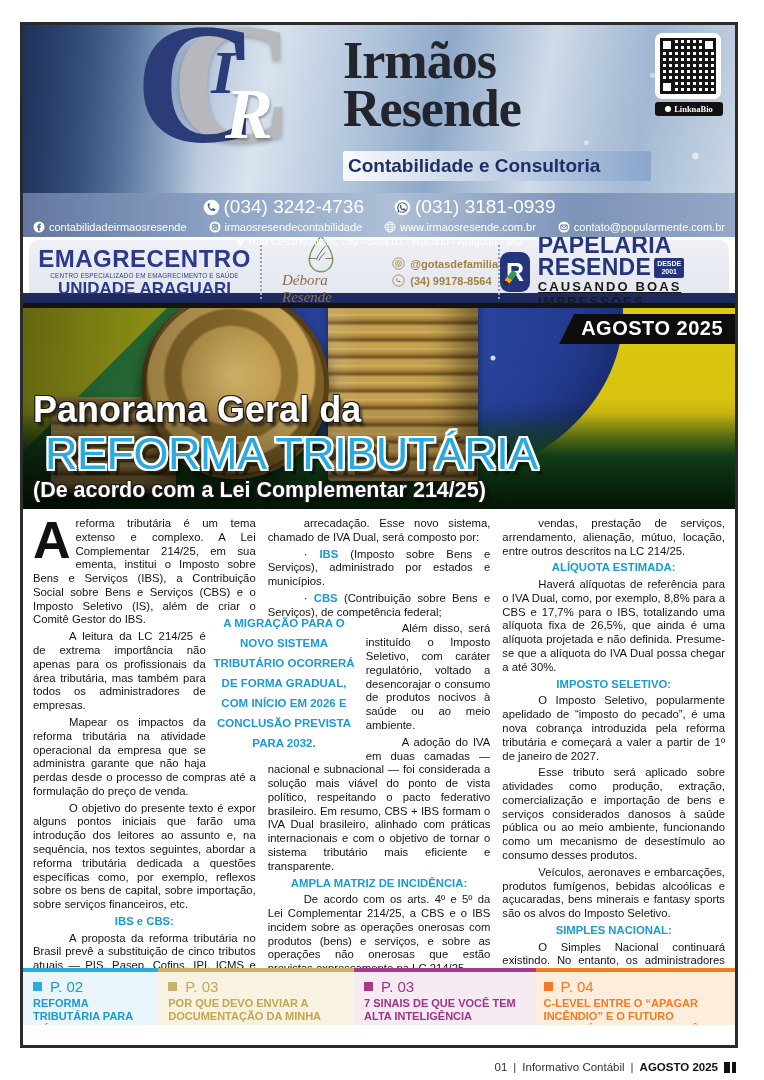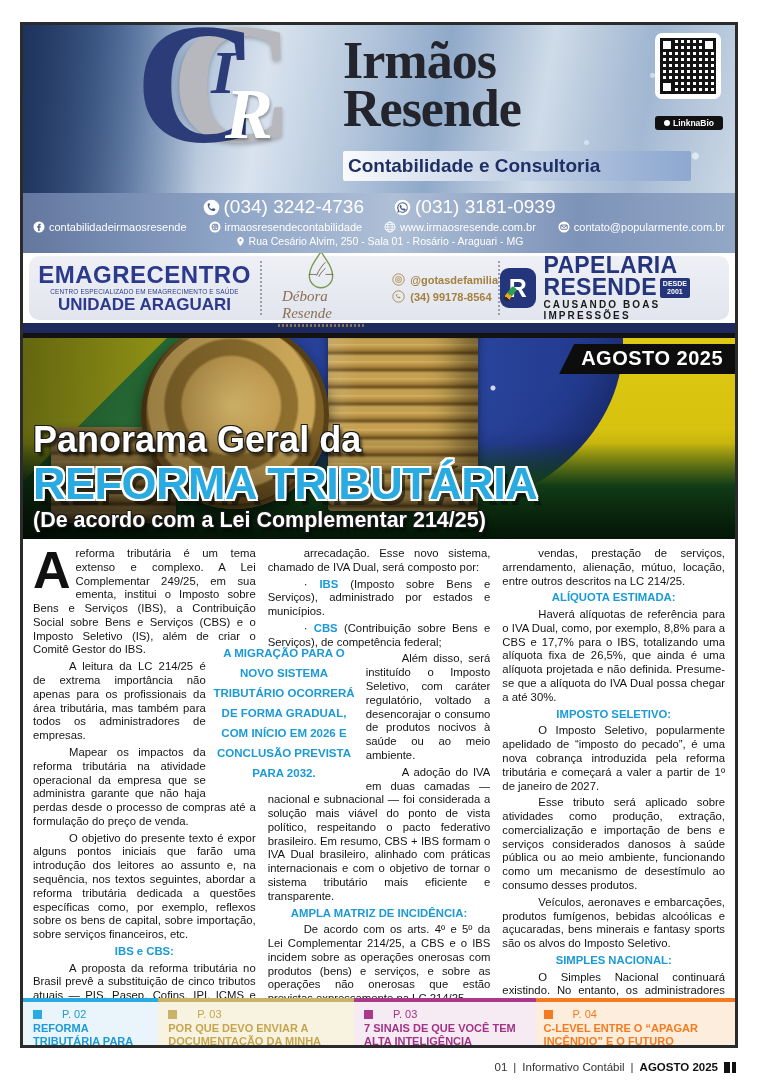--- a/index.html
+++ b/index.html
@@ -17,45 +17,45 @@
                radial-gradient(circle at 55% 70%,rgba(255,255,255,.45) 0 2px,transparent 3px),
                radial-gradient(circle at 88% 78%,rgba(255,255,255,.55) 0 3px,transparent 4px),
                linear-gradient(115deg,transparent 60%,rgba(255,255,255,.25));}
   .monogram{position:absolute;left:112px;top:4px;width:220px;height:164px;z-index:3;}
   .mono-c{position:absolute;font-family:"Liberation Serif",serif;font-weight:bold;font-size:172px;line-height:1;top:-32px;}
   .mono-c.gray{left:36px;color:#b7b8bd;text-shadow:0 2px 4px rgba(0,0,0,.25);}
   .mono-c.navy{left:0;color:#2c3c78;}
   .mono-i{position:absolute;left:76px;top:8px;font:italic bold 62px "Liberation Serif",serif;color:#2c3c78;z-index:4;}
   .mono-r{position:absolute;left:90px;top:44px;font:italic bold 72px "Liberation Serif",serif;color:#fff;z-index:4;text-shadow:1px 2px 3px rgba(0,0,0,.35);}
   .brand{position:absolute;left:320px;top:12px;z-index:3;font-family:"Liberation Serif",serif;font-weight:bold;color:#23242c;font-size:52px;line-height:.92;letter-spacing:-1px;}
-  .tagline-band{position:absolute;left:320px;top:126px;width:348px;height:30px;z-index:3;display:flex;align-items:center;
+  .tagline-band{position:absolute;left:320px;top:126px;width:308px;height:30px;z-index:3;display:flex;align-items:center;
     background:linear-gradient(90deg,rgba(255,255,255,.92),rgba(134,162,205,.85));border-radius:2px;}
   .tagline-band span{color:#1e2f63;font-weight:bold;font-size:19px;padding-left:5px;}
   .qr{position:absolute;right:12px;top:8px;z-index:5;width:68px;}
   .qr-box{width:66px;height:66px;background:#fff;border-radius:7px;padding:5px;}
   .qr-grid{position:relative;width:56px;height:56px;
     background:repeating-linear-gradient(0deg,#141414 0 3px,transparent 3px 6px),
                repeating-linear-gradient(90deg,#141414 0 3px,rgba(255,255,255,.9) 3px 6px);}
   .qr-eye{position:absolute;width:14px;height:14px;background:#fff;border:3px solid #111;}
   .qr-eye.tl{left:0;top:0;} .qr-eye.tr{right:0;top:0;} .qr-eye.bl{left:0;bottom:0;}
-  .qr-label{margin-top:17px;background:#111;color:#fff;font-size:8.5px;font-weight:bold;text-align:center;border-radius:3px;padding:2px 0;display:flex;align-items:center;justify-content:center;gap:3px;}
+  .qr-label{margin-top:3px;background:#111;color:#fff;font-size:8.5px;font-weight:bold;text-align:center;border-radius:3px;padding:2px 0;display:flex;align-items:center;justify-content:center;gap:3px;font-family:Liberation Serif, serif;}
   .qr-label i{display:inline-block;width:6px;height:6px;border-radius:50%;background:#fff;}
 
   
-  .contact{position:relative;height:60px;color:#fff;
+  .contact{position:relative;height:44px;color:#fff;
     background:linear-gradient(90deg,#63779f,#8ea4c6 28%,#aebfd6 52%,#7d93b8 78%,#93a7c6);}
   .contact .row1{display:flex;justify-content:center;align-items:center;gap:30px;padding-top:3px;font-size:19px;}
   .contact .row2{display:flex;justify-content:space-between;align-items:center;padding:3px 10px 0;font-size:11px;}
   .contact .row3{display:flex;justify-content:center;align-items:center;gap:3px;padding-top:2px;font-size:10.5px;}
   .citem{display:flex;align-items:center;gap:4px;white-space:nowrap;}
   .icn{display:inline-flex;align-items:center;justify-content:center;flex:0 0 auto;}
   .icn svg{display:block;}
 
   
-  .ads-wrap{height:70px;background:#fff;padding:3px 6px;}
+  .ads-wrap{height:56px;background:#fff;padding:3px 6px;}
   .ads{height:64px;background:linear-gradient(180deg,#eef0f5,#e2e5ee);border-radius:10px;display:flex;align-items:center;}
   .ad{height:54px;display:flex;align-items:center;justify-content:center;}
   .ad+.ad{border-left:2px dotted #9aa0ae;}
   .ad-emagre{flex:0 0 33%;flex-direction:column;color:#2b3a8c;text-align:center;}
   .ad-emagre .nm{font-size:24px;font-weight:bold;line-height:1;letter-spacing:.5px;}
   .ad-emagre .sb{font-size:6.4px;letter-spacing:.2px;margin:1px 0;}
   .ad-emagre .un{font-size:17px;font-weight:bold;line-height:1;}
   .ad-debora{flex:0 0 34%;gap:12px;}
   .deb-left{display:flex;flex-direction:column;align-items:center;}
   .deb-name{font:italic 15px "Liberation Serif",serif;color:#8a6f52;margin-top:-2px;margin-left:20px;}
@@ -64,21 +64,21 @@
   .deb-right .citem{gap:5px;}
   .ad-papel{flex:0 0 33%;gap:8px;}
   .pap-logo{width:40px;height:40px;background:#24357c;border-radius:9px;position:relative;display:flex;align-items:center;justify-content:center;}
   .pap-logo b{color:#fff;font-size:25px;}
   .pap-logo i{position:absolute;left:7px;bottom:6px;width:6px;height:16px;background:linear-gradient(180deg,#2e9e4f 55%,#f4a21f 55% 80%,#2b2b2b 80%);transform:rotate(38deg);border-radius:2px;}
   .pap-text{color:#24357c;}
   .pap-l1{font-size:23px;font-weight:bold;line-height:.95;letter-spacing:.3px;}
   .pap-l2{display:flex;align-items:center;gap:3px;}
   .pap-l2 b{font-size:23px;line-height:.95;letter-spacing:.3px;}
   .pap-badge{background:#24357c;color:#fff;font-size:7px;font-weight:bold;text-align:center;line-height:1.1;padding:2px 3px;border-radius:2px;}
-  .pap-slogan{color:#1a1a1a;font-size:10px;font-weight:bold;letter-spacing:2.1px;margin-top:0;}
+  .pap-slogan{color:#1a1a1a;font-size:13px;font-weight:bold;letter-spacing:2.1px;margin-top:0;text-decoration:underline;}
   .navy-bar{height:10px;background:#1e2a5e;}
 
   
   .hero{position:relative;height:206px;overflow:hidden;border-top:5px solid #131313;
     background:linear-gradient(180deg,#2e8440 0%,#35914a 45%,#1c6128 70%,#0c3f13 100%);}
   .flag-yellow{position:absolute;left:440px;top:-70px;width:330px;height:330px;transform:rotate(45deg);
     background:linear-gradient(135deg,#e6d214,#c8b40a);}
   .flag-yellow2{position:absolute;left:-150px;top:-150px;width:260px;height:260px;transform:rotate(45deg);background:#d9c713;opacity:.8;}
   .flag-blue{position:absolute;left:170px;top:-170px;width:430px;height:350px;border-radius:50%;
     background:radial-gradient(circle at 50% 55%,#2d4ba6 0%,#22398c 65%,#1b2f78 100%);
@@ -98,21 +98,21 @@
     background:radial-gradient(circle at 48% 45%,#e2c271 0%,#c6a052 34%,#8f6f2e 36%,#8f6f2e 46%,#caa658 48%,#caa658 58%,#7d5f25 60%,#7d5f25 70%,#b3914a 72%);
     box-shadow:0 8px 16px rgba(0,0,0,.55),inset 0 0 0 5px rgba(60,42,10,.6);}
   .hero-shade{position:absolute;inset:0;
     background:linear-gradient(to top,rgba(0,0,0,.62) 0%,rgba(0,0,0,.25) 28%,transparent 55%),
                linear-gradient(to right,rgba(0,0,0,.45),transparent 38%);}
   .hero-badge{position:absolute;top:6px;right:0;background:#0d0d0d;color:#fff;font-weight:bold;font-size:20px;
     padding:3px 12px 4px 22px;clip-path:polygon(15px 0,100% 0,100% 100%,0 100%);letter-spacing:.5px;z-index:6;}
   .headline{position:absolute;left:10px;bottom:8px;z-index:6;}
   .kicker{color:#fff;font-weight:bold;font-size:36px;line-height:1;
     text-shadow:-1px -1px 0 #1c1c1c,1px -1px 0 #1c1c1c,-1px 1px 0 #1c1c1c,1px 1px 0 #1c1c1c,3px 4px 3px rgba(0,0,0,.6);}
-  .big-title{font-weight:bold;font-size:45px;line-height:1;letter-spacing:-.5px;color:var(--color-hero_title,#29abe2);margin:3px 0 4px;
+  .big-title{font-weight:normal;font-size:45px;line-height:1;letter-spacing:-.5px;color:var(--color-hero_title,#29abe2);margin:3px 12px 4px;
     text-shadow:-2px -2px 0 #fff,2px -2px 0 #fff,-2px 2px 0 #fff,2px 2px 0 #fff,-2px 0 0 #fff,2px 0 0 #fff,0 -2px 0 #fff,0 2px 0 #fff,5px 6px 0 rgba(10,10,10,.55);}
   .sub-title{color:#fff;font-weight:bold;font-size:21.5px;line-height:1;
     text-shadow:-1px -1px 0 #1c1c1c,1px -1px 0 #1c1c1c,-1px 1px 0 #1c1c1c,1px 1px 0 #1c1c1c,3px 4px 3px rgba(0,0,0,.6);}
 
   
   .article{position:relative;height:459px;padding:8px 10px 0;display:flex;gap:12px;
     font-size:11.3px;line-height:1.22;text-align:justify;color:#141414;}
   .col{flex:1 1 0;overflow:hidden;}
   .article p{margin:0 0 3px;text-indent:36px;}
   .article p.flush{text-indent:0;}
@@ -122,21 +122,21 @@
   .cut-l{float:left;width:92px;height:128px;margin-right:6px;}
   .callout{position:absolute;left:186px;top:104px;width:150px;z-index:2;text-align:center;
     color:var(--color-accent,#1b9ad6);font-weight:bold;font-size:11.5px;line-height:1.74;}
   .term{color:var(--color-accent,#1b9ad6);font-weight:bold;}
   .lastp{position:relative;}
 
   
   .teasers{display:flex;height:57px;}
   .tz{border-top:4px solid #999;padding:6px 9px 0 10px;overflow:hidden;}
   .tz0{flex:0 0 19%;} .tz1{flex:0 0 27.5%;} .tz2{flex:0 0 25.5%;} .tz3{flex:0 0 28%;padding-left:8px;}
-  .tz .pg{display:flex;align-items:center;gap:20px;font-size:11px;margin-bottom:2px;}
+  .tz .pg{display:flex;align-items:center;gap:8px;font-size:15px;margin-bottom:2px;}
   .tz .sq{width:9px;height:9px;display:inline-block;}
   .tz .tt{font-weight:bold;font-size:11px;line-height:1.16;}
 
   
   .footer{position:absolute;left:20px;top:1056px;width:718px;height:22px;display:flex;justify-content:flex-end;align-items:center;gap:6px;
     color:#333;font-size:11.5px;padding-right:2px;background:#fff;}
   .footer b{color:#111;}
   .pgmark{display:inline-flex;gap:2px;align-items:center;}
   .pgmark i{display:inline-block;width:4px;height:11px;background:#111;}
   .pgmark i:first-child{width:6px;}
@@ -324,21 +324,21 @@
       <div class="kicker">Panorama Geral da</div>
       <div class="big-title">REFORMA TRIBUTÁRIA</div>
       <div class="sub-title">(De acordo com a Lei Complementar 214/25)</div>
     </div>
   </div>
 
   <div class="article">
     <div class="callout">A MIGRAÇÃO PARA O NOVO SISTEMA TRIBUTÁRIO OCORRERÁ DE FORMA GRADUAL, COM INÍCIO EM 2026 E CONCLUSÃO PREVISTA PARA 2032.</div>
 
     <div class="col">
-      <p class="flush"><span class="dropcap">A</span><span>reforma tributária é um tema extenso e complexo. A Lei Complementar 249/25, em sua ementa, institui o Imposto sobre Bens e Serviços (IBS), a Contribuição Social sobre Bens e Serviços (CBS) e o Imposto Seletivo (IS), além de criar o Comitê Gestor do IBS.</span></p>
+      <p class="flush"><span class="dropcap">A</span><span>reforma tributária é um tema extenso e complexo. A Lei Complementar 214/25, em sua ementa, institui o Imposto sobre Bens e Serviços (IBS), a Contribuição Social sobre Bens e Serviços (CBS) e o Imposto Seletivo (IS), além de criar o Comitê Gestor do IBS.</span></p>
       <div class="cut-r"></div>
       <p>A leitura da LC 214/25 é de extrema importância não apenas para os profissionais da área tributária, mas também para todos os administradores de empresas.</p>
       <p>Mapear os impactos da reforma tributária na atividade operacional da empresa que se administra garante que não haja perdas desde o processo de compras até a formulação do preço de venda.</p>
       <p>O objetivo do presente texto é expor alguns pontos iniciais que farão uma introdução dos leitores ao assunto e, na sequência, nos textos seguintes, abordar a reforma tributária dedicada a questões específicas como, por exemplo, reflexos sobre os bens de capital, sobre importação, sobre serviços financeiros, etc.</p>
       <div class="h">IBS e CBS:</div>
       <p>A proposta da reforma tributária no Brasil prevê a substituição de cinco tributos atuais — PIS, Pasep, Cofins, IPI, ICMS e ISS — por um modelo moderno baseado no Imposto sobre Valor Agregado (IVA), com duas frentes de</p>
     </div>
 
     <div class="col">
       <p>arrecadação. Esse novo sistema, chamado de IVA Dual, será composto por:</p>

